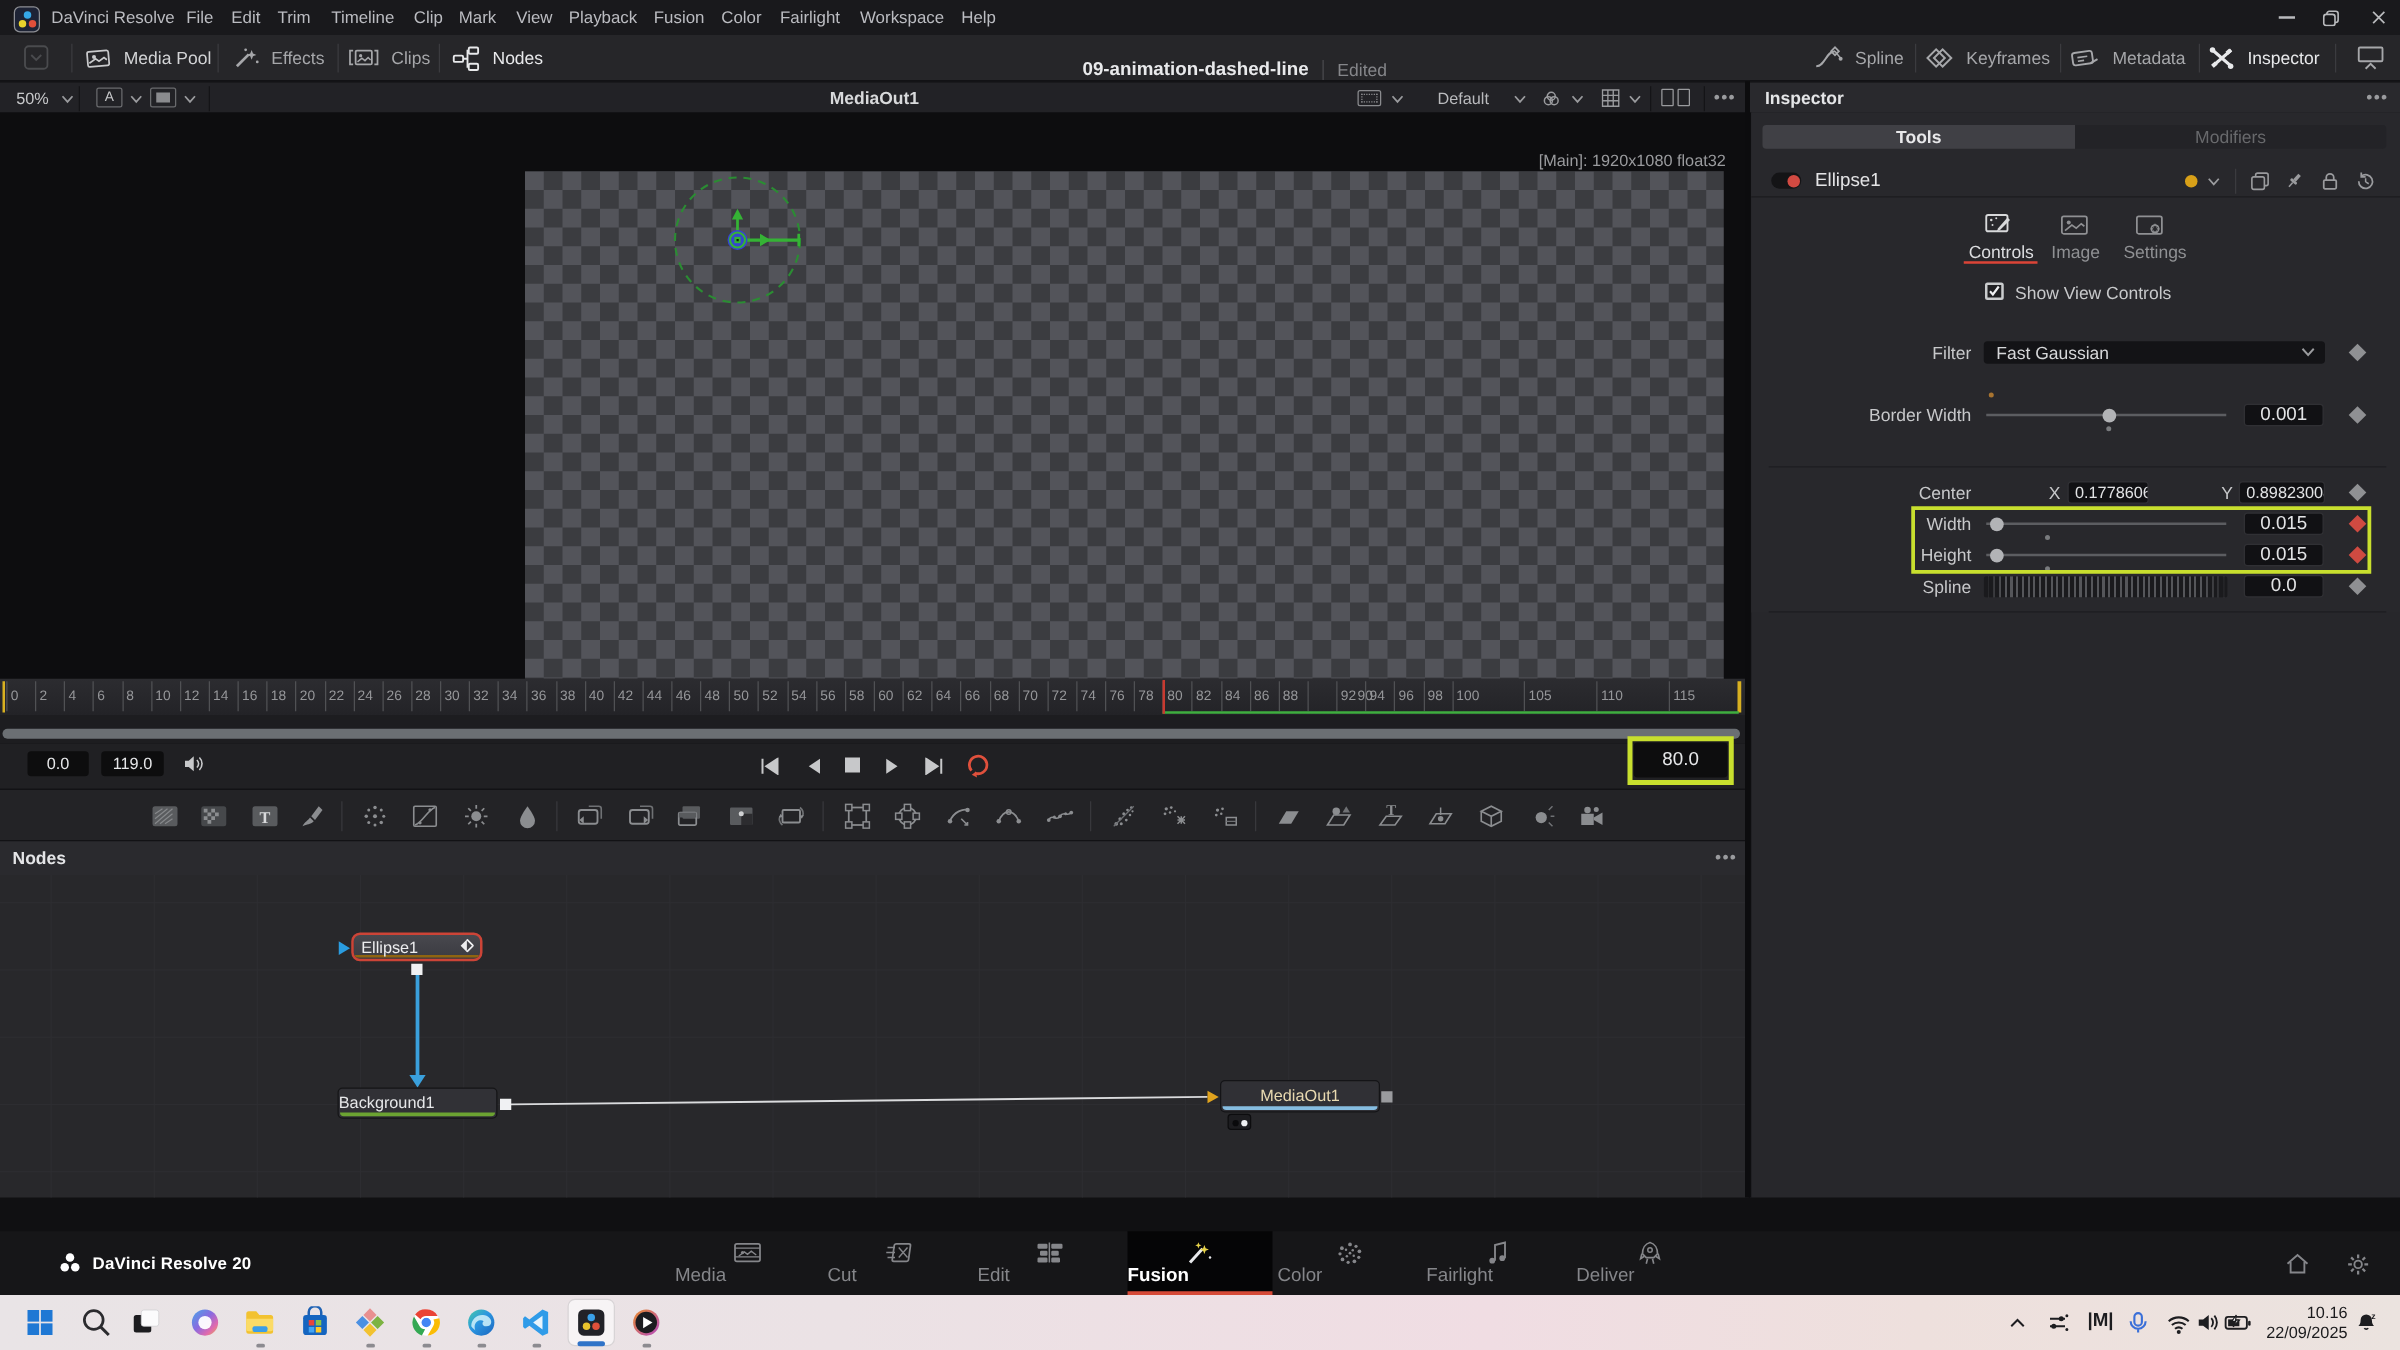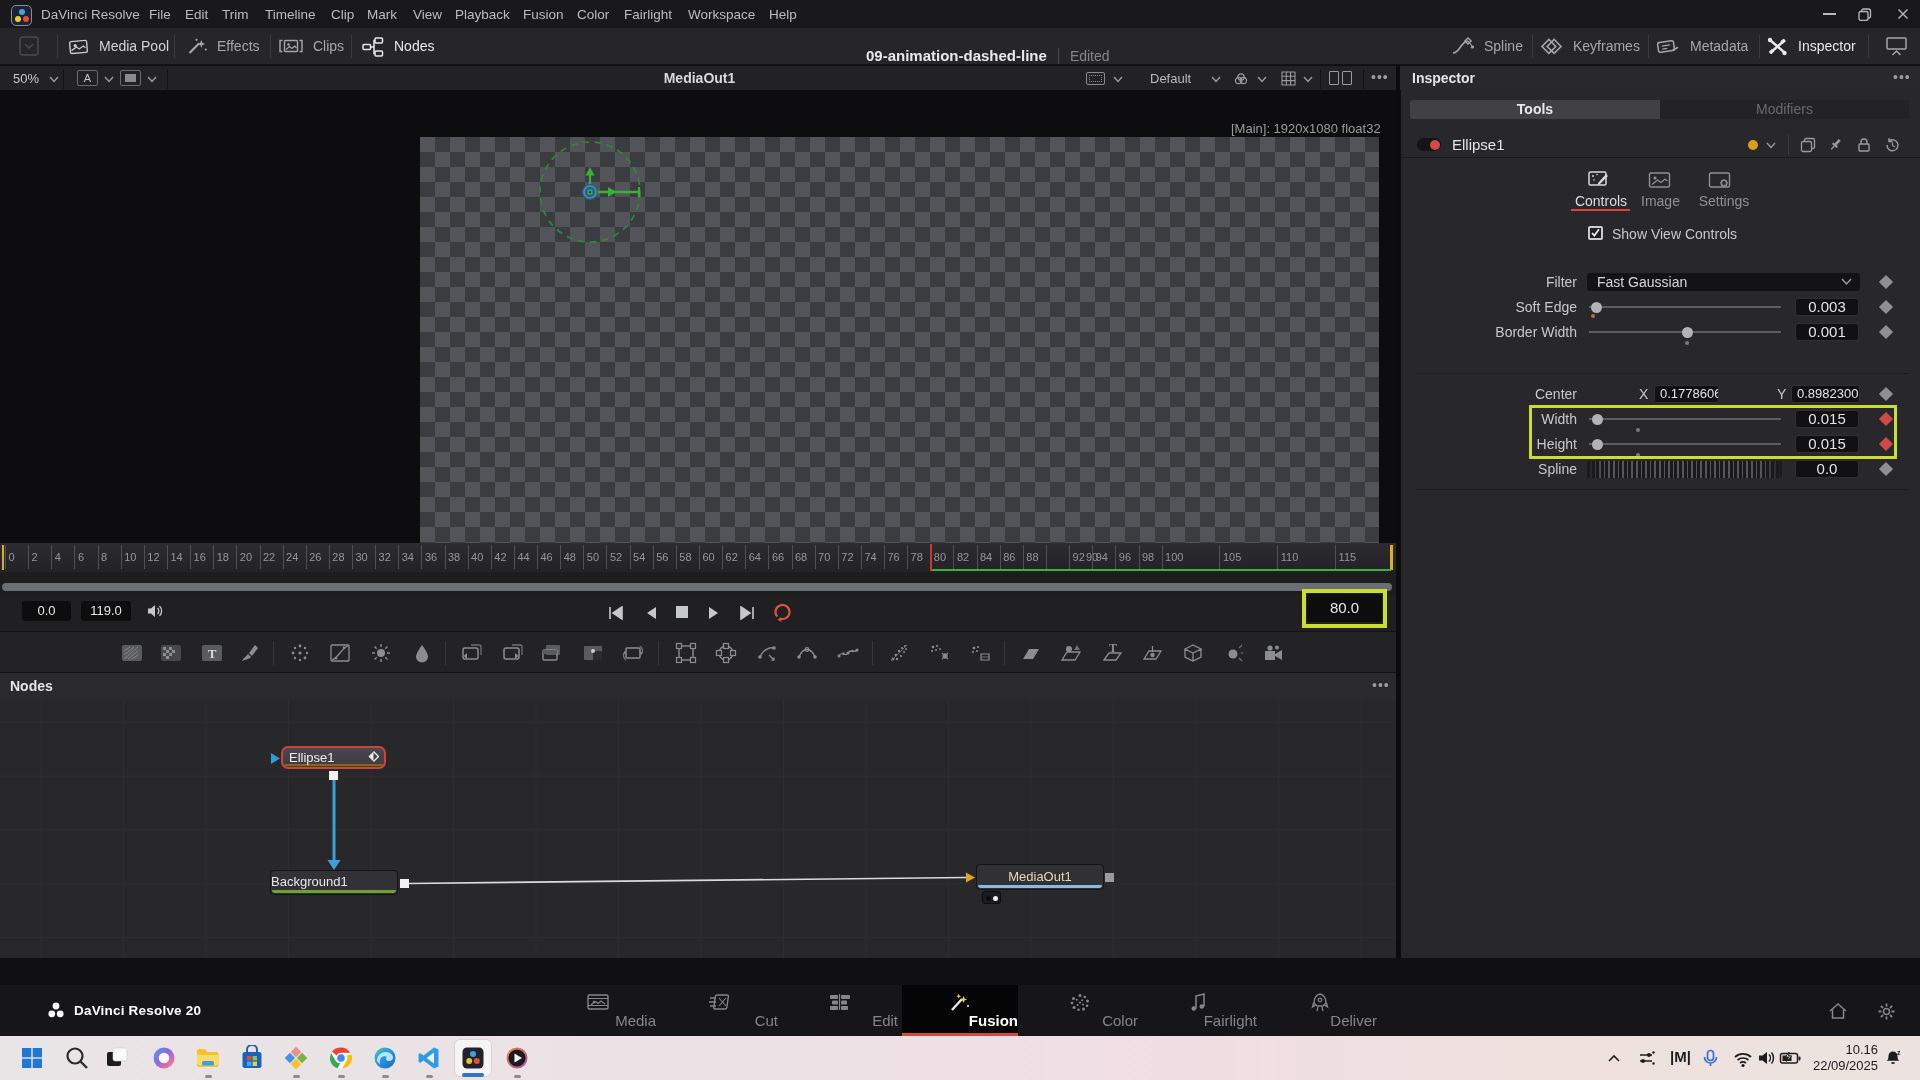--- a/index.html
+++ b/index.html
@@ -31,21 +31,21 @@
 .inspector{left:1400px;top:90px;width:520px;height:868px;background:#27272b;border-left:1px solid #0e0e10;color:#c7c8ca}
 .irow{position:absolute;height:25px;width:519px}
 .ilabel{position:absolute;right:343px;top:50%;transform:translateY(-50%);font-size:14px;color:#c7c8ca;white-space:nowrap}
 .itrack{position:absolute;left:188px;height:2px;width:192px;background:#5c5d61;top:50%;margin-top:-1px}
 .ihandle{position:absolute;width:11px;height:11px;border-radius:50%;background:#b2b3b6;top:50%;margin-top:-5.5px}
 .ibox{position:absolute;left:394px;width:64px;height:18px;top:50%;margin-top:-9px;background:#111114;border:1px solid #303034;border-radius:3px;color:#e2e3e5;font-size:15px;text-align:center;line-height:16px}
 .idia{position:absolute;left:480px;width:10px;height:10px;top:50%;margin-top:-5px;transform:rotate(45deg);background:#8f9093}
 .idia.red{background:#cf4a41}
 .icheck{position:absolute;width:15px;height:14px;background:#202023;border:2px solid #caccce;border-radius:2px;top:50%;margin-top:-7px}
 .appbar{left:0;top:985px;width:1920px;height:51px;background:#161618}
-.ptab{position:absolute;top:0;height:51px;width:116px;text-align:right;color:#85868a;font-size:15px}
+.ptab{position:absolute;top:0;height:51px;width:116px;text-align:left;color:#85868a;font-size:15px}
 .ptab .lbl{position:absolute;bottom:7px;width:100%}
 .ptab svg{display:inline-block;margin-top:7px}
 .taskbar{left:0;top:1036px;width:1920px;height:44px;background:linear-gradient(90deg,#e9e4e6 0%,#ebe2e5 35%,#f0dde3 62%,#eee0dd 80%,#ebe3df 100%)}
 .ticon{position:absolute;top:10px}
 .tpill{position:absolute;top:39px;width:7px;height:3px;border-radius:2px;background:#8c8b90}
 .hl{position:absolute;border:3px solid #c8df2e;z-index:50}
 svg{display:block}
 </style></head><body>
 <div id="root">
 <div class="abs menubar">
@@ -732,27 +732,20 @@
       </div>
 <span style="position:absolute;left:211px;top:136px;font-size:14px;color:#c7c8ca">Show View Controls</span>
 <div class="irow" style="top:179.0px">
         <span class="ilabel">Filter</span>
         <div style="position:absolute;left:186px;top:3.5px;width:273px;height:18px;background:#131316;border-radius:3px;font-size:14px;color:#d6d7d9;line-height:18px;padding-left:10px">Fast Gaussian</div>
         <svg width="11" height="9" viewBox="0 0 11 9" style="position:absolute;left:440px;top:8px">
           <path d="M1 2 L5.5 7 L10 2" fill="none" stroke="#9a9b9e" stroke-width="1.5"></path>
         </svg>
         <div class="idia "></div>
       </div>
-<div class="irow" style="top:204.5px">
-        <span class="ilabel">Soft Edge</span>
-        <div class="itrack"></div>
-        <div class="ihandle" style="left:189.5px"></div>
-        <div class="ibox">0.003</div>
-        <div class="idia "></div>
-      </div>
       <i style="position:absolute;left:190px;top:224px;width:4px;height:4px;border-radius:50%;background:#a87430"></i>
 <div class="irow" style="top:229.5px">
         <span class="ilabel">Border Width</span>
         <div class="itrack"></div>
         <div class="ihandle" style="left:280.5px"></div>
         <div class="ibox">0.001</div>
         <div class="idia "></div>
       </div>
       <i style="position:absolute;left:284px;top:251px;width:4px;height:4px;border-radius:50%;background:#797b7e"></i>
 <i style="position:absolute;left:14px;top:283px;width:494px;height:1px;background:#1d1d20"></i>

